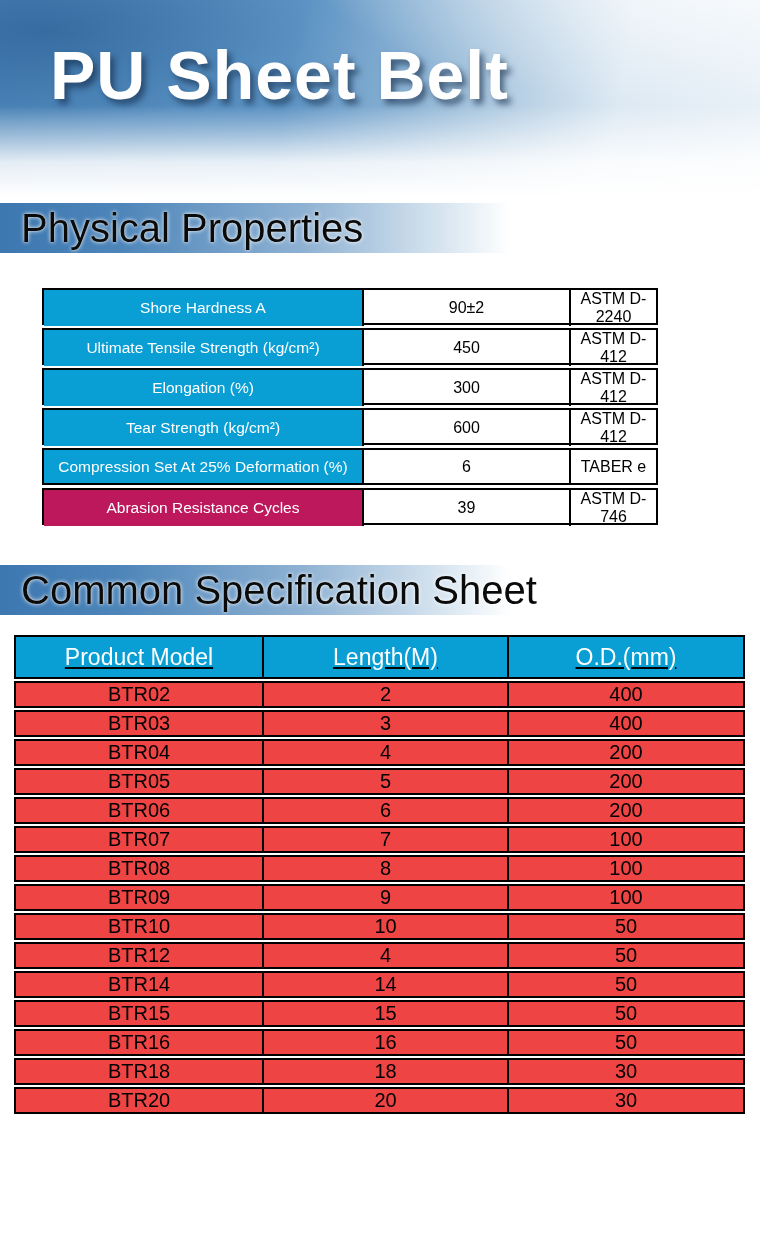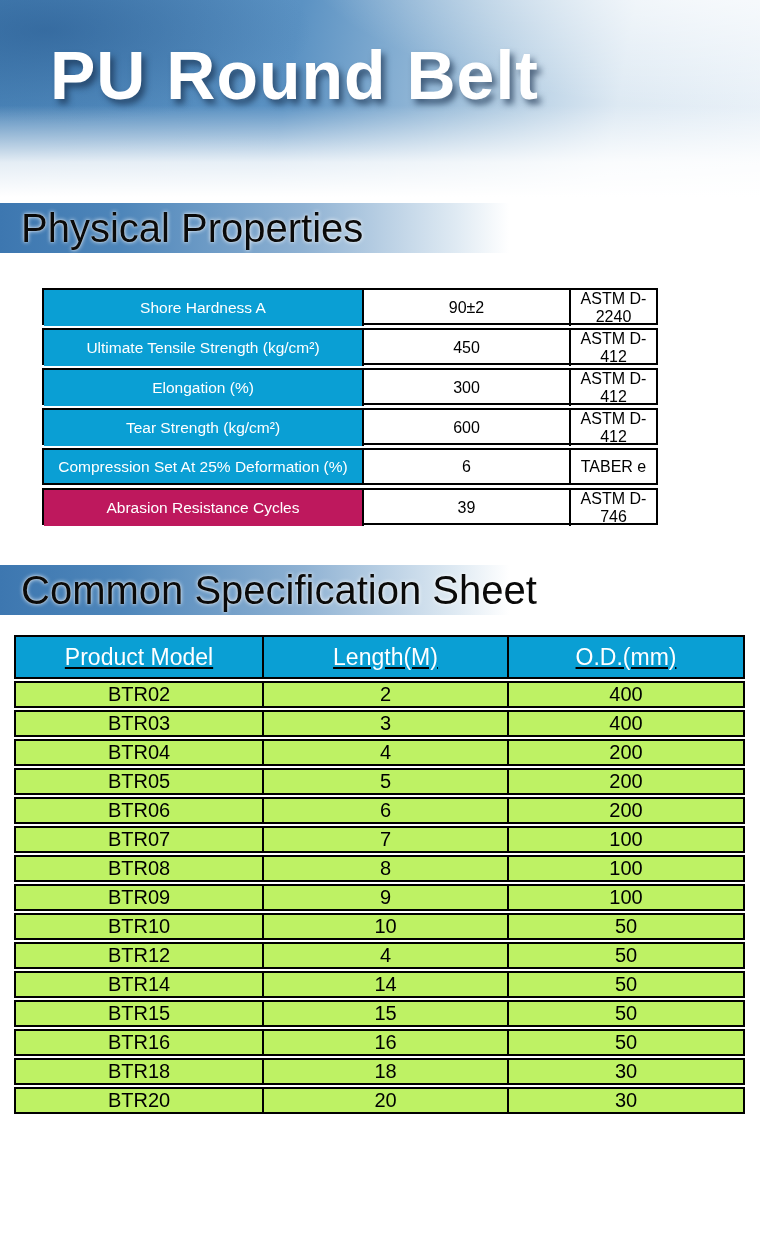--- a/index.html
+++ b/index.html
@@ -60,33 +60,33 @@
     height:44px;margin-bottom:2px;border:2px solid #000;box-sizing:border-box;
   }
   .hcell{
     display:flex;align-items:center;justify-content:center;
     color:#ffffff;font-size:23px;box-sizing:border-box;
   }
   .hcell + .hcell{border-left:2px solid #000;}
   .srow{
     display:grid;grid-template-columns:246px 245px auto;
     height:27px;margin-bottom:2px;border:2px solid #000;
-    box-sizing:border-box;background:#bef264;
+    box-sizing:border-box;background:#ef4444;
   }
   .scell{
     display:flex;align-items:center;justify-content:center;
     font-size:20px;color:#000;box-sizing:border-box;
   }
   .scell + .scell{border-left:2px solid #000;}
 </style>
 </head>
 <body>
 
 <div class="banner">
-  <h1 class="banner-title">PU Round Belt</h1>
+  <h1 class="banner-title">PU Sheet Belt</h1>
 </div>
 
 <div class="band band-physical">
   <span class="band-title">Physical Properties</span>
 </div>
 
 <div class="phys-table">
     <div class="prow">
       <div class="pcell prop" style="background: rgb(10, 159, 212);">Shore Hardness A</div>
       <div class="pcell val">90±2</div>

